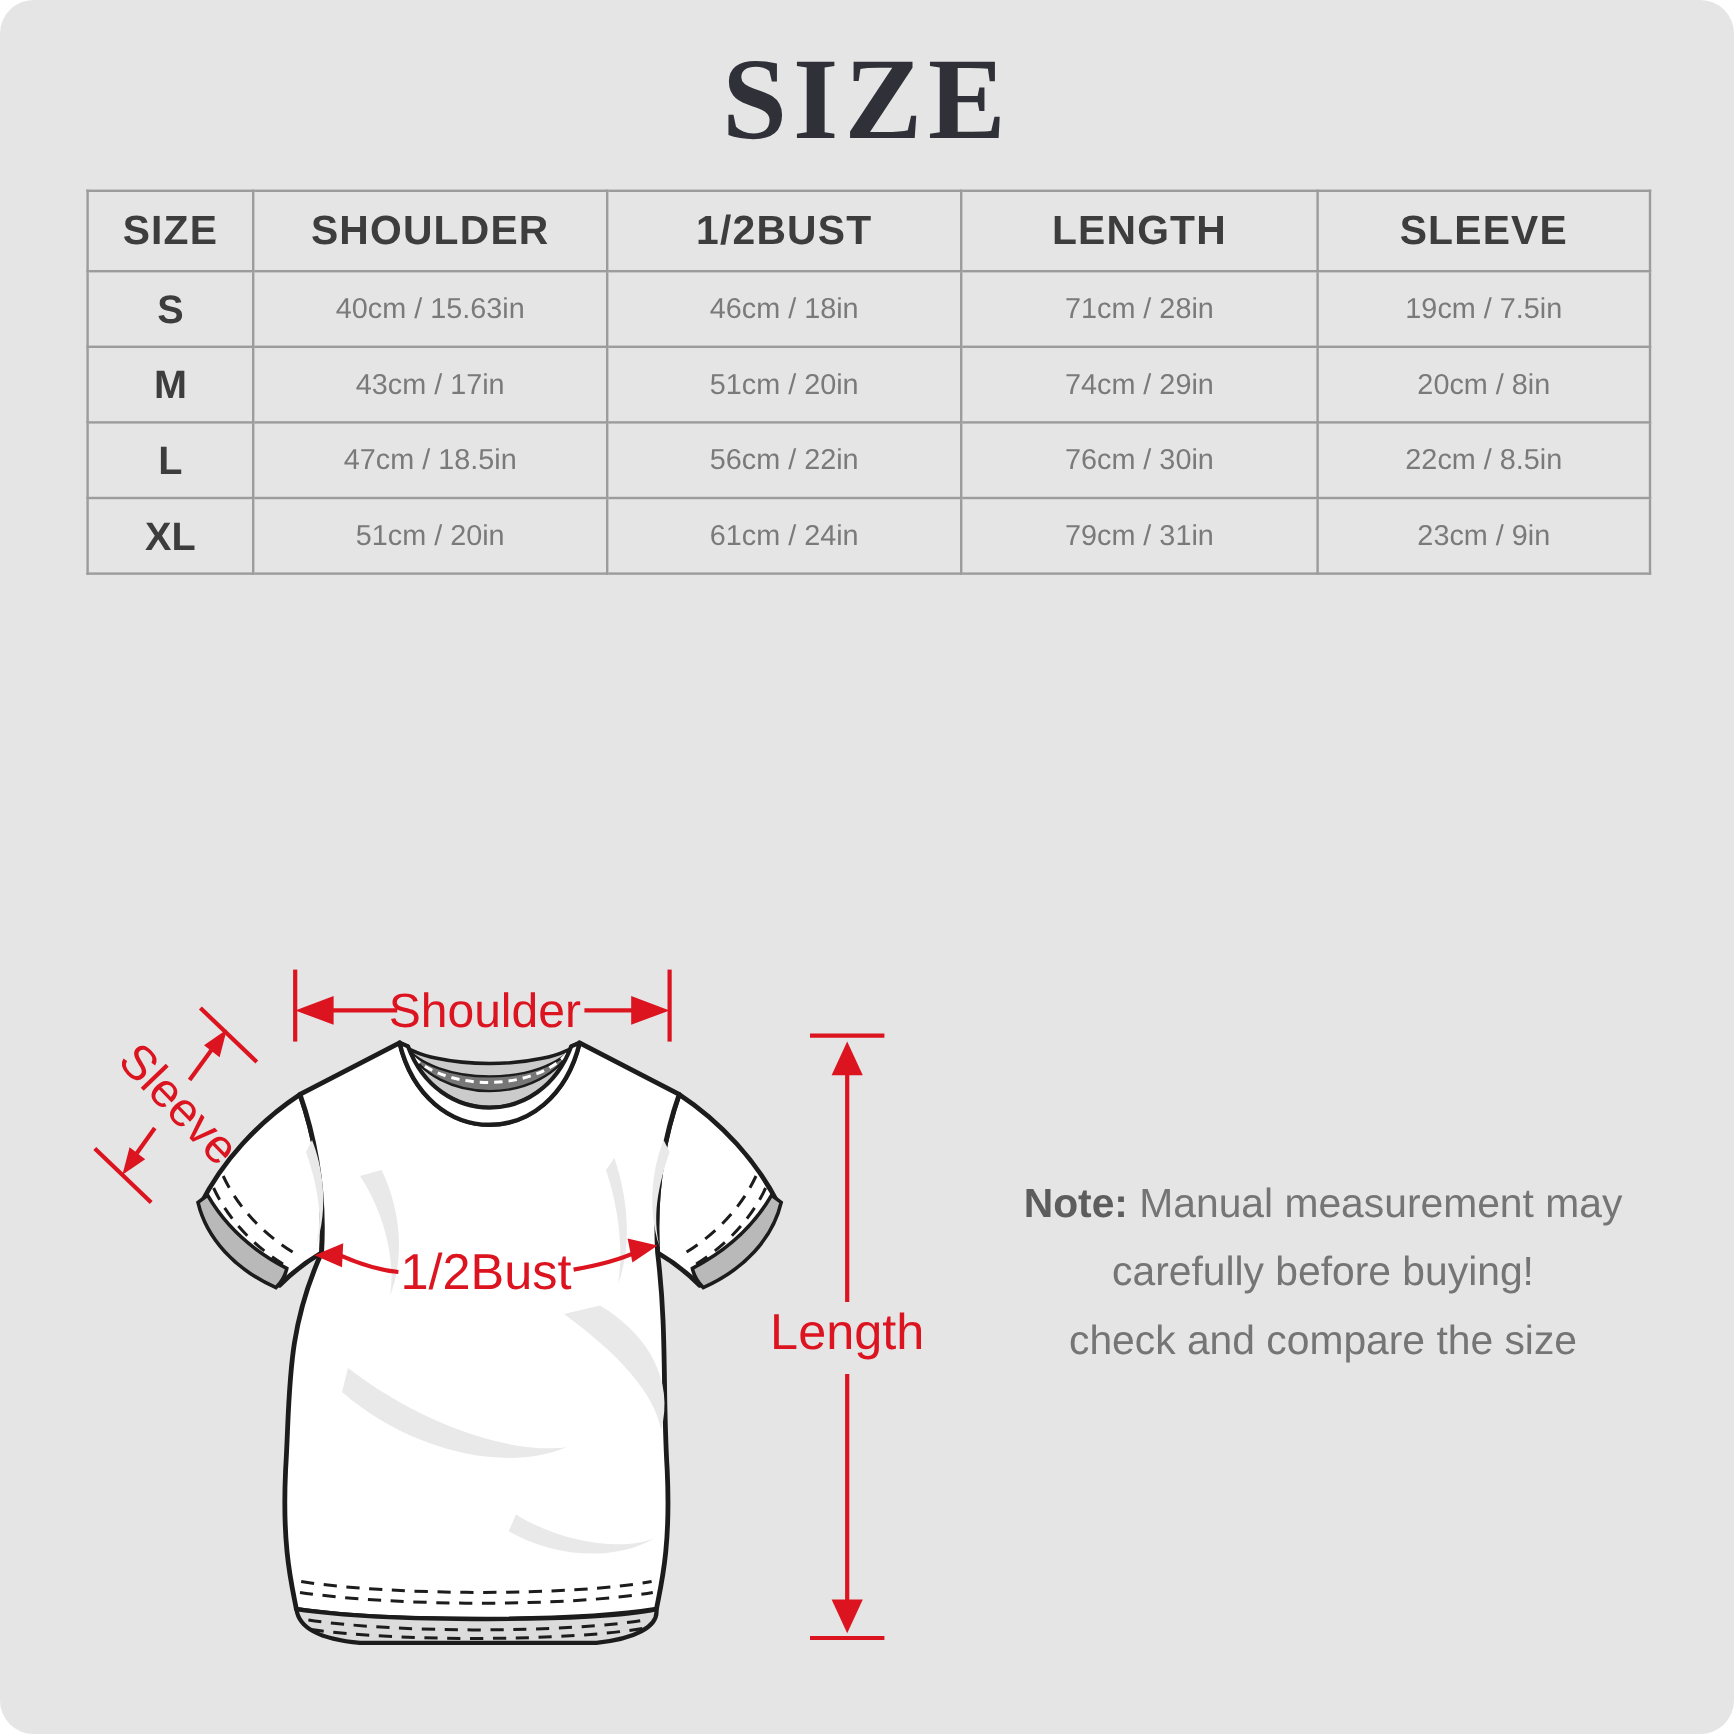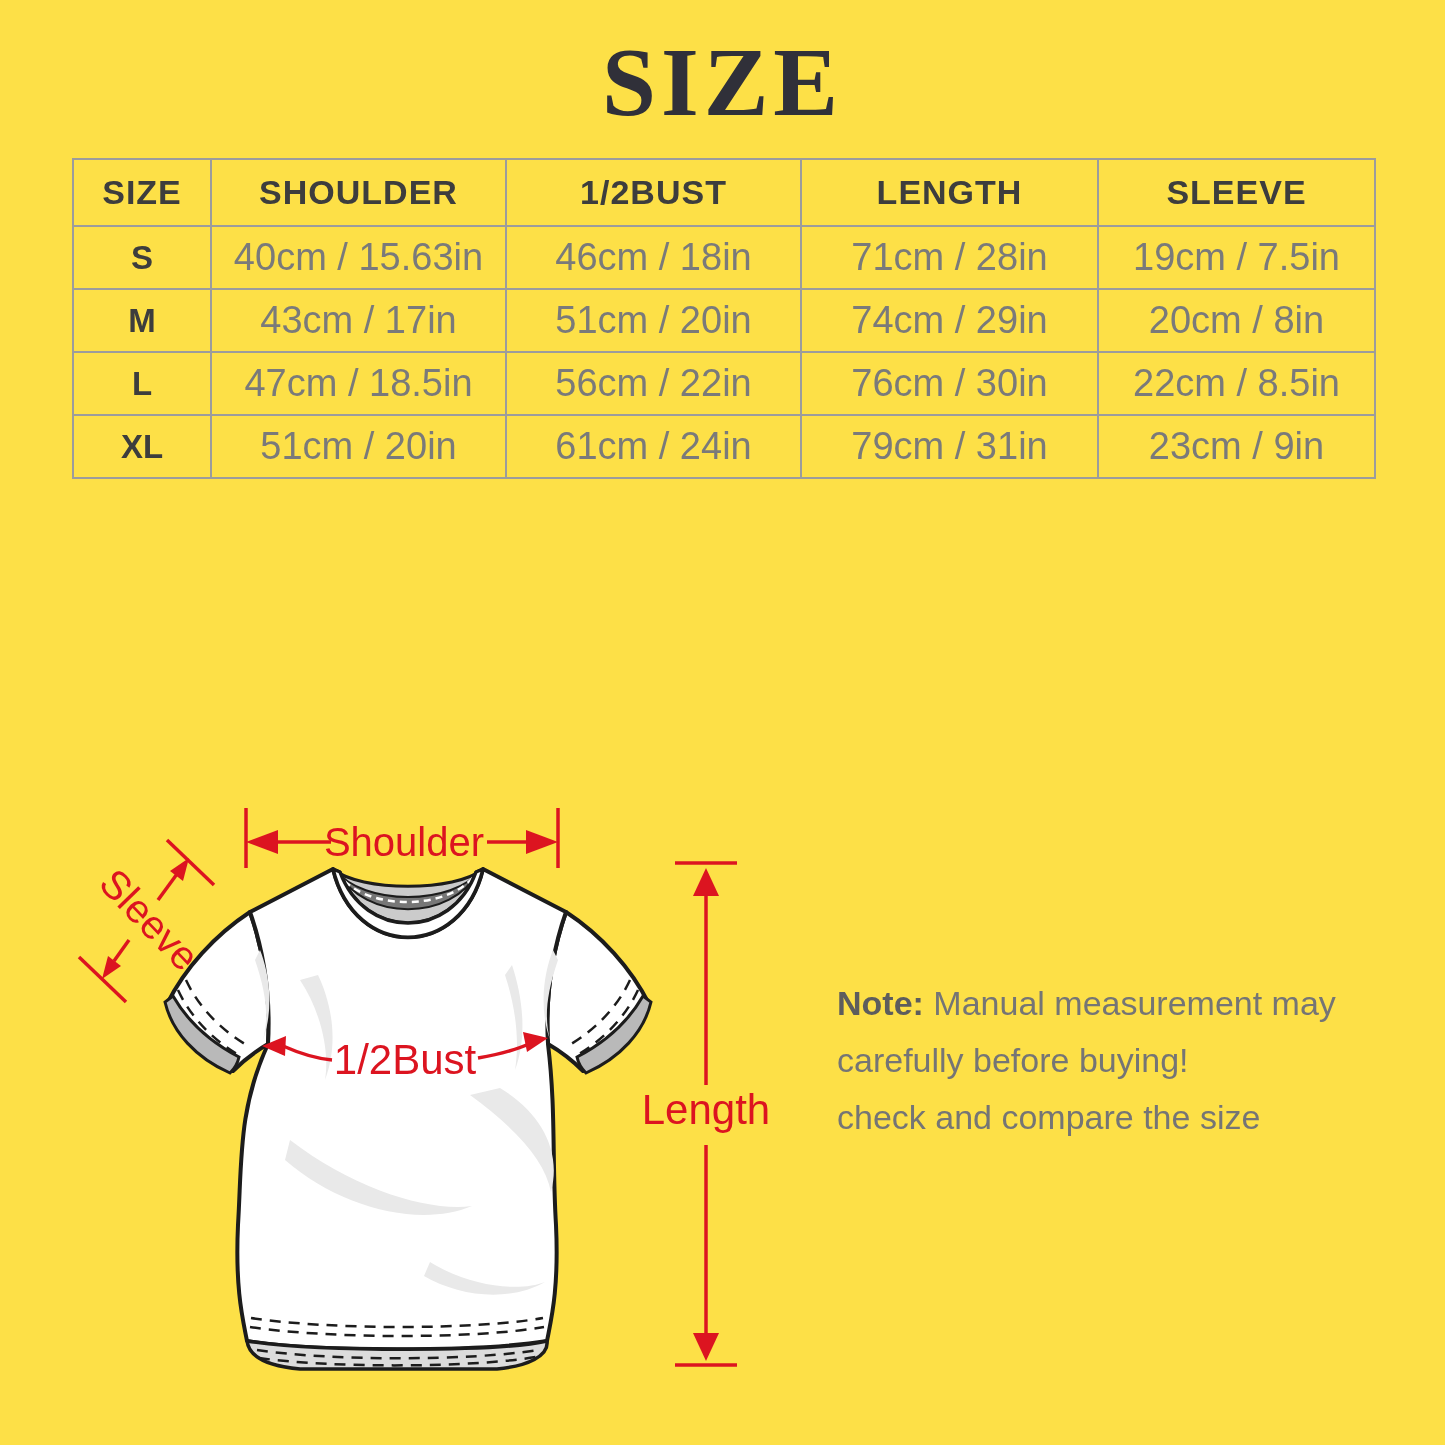--- a/index.html
+++ b/index.html
@@ -1,29 +1,29 @@
 <!DOCTYPE html>
 <html><head>
 <meta charset="utf-8">
 <style>
   html,body{margin:0;padding:0;background:#ffffff;}
-  .page{position:relative;width:1445px;height:1445px;background:#fde047;overflow:hidden;
-        font-family:"Liberation Sans", sans-serif;}
+  .page{position:relative;width:1445px;height:1445px;background:#e5e5e5;overflow:hidden;
+        font-family:"Liberation Sans", sans-serif;border-radius:28px;}
   .title{position:absolute;top:34px;left:0;width:100%;text-align:center;
          font-family:"Liberation Serif","DejaVu Serif",serif;font-weight:bold;
          font-size:97px;letter-spacing:5px;color:#303039;line-height:1.0;}
   table.size-table{position:absolute;left:72px;top:158px;width:1302px;
          border-collapse:collapse;table-layout:fixed;}
   table.size-table td,table.size-table th{border:2px solid #9c9c9c;text-align:center;
          vertical-align:middle;padding:0;}
   table.size-table th{height:65px;font-size:34px;font-weight:bold;color:#3d3d3d;letter-spacing:1px;}
-  table.size-table td{height:61px;font-size:38px;color:#7a7a7a;}
+  table.size-table td{height:61px;font-size:24px;color:#7a7a7a;}
   table.size-table td.rowlab{font-weight:bold;color:#3d3d3d;font-size:33px;}
-  .note{position:absolute;left:837px;top:975px;width:575px;font-size:34px;
-        line-height:57px;color:#757575;}
+  .note{position:absolute;left:815px;top:975px;width:575px;font-size:34px;
+        line-height:57px;color:#757575;text-align:center;}
   .note .nlabel{font-weight:bold;color:#5d5d5d;}
   svg.diagram{position:absolute;left:0;top:0;width:1445px;height:1445px;}
   .shirt-line{fill:#ffffff;stroke:#1c1c1c;stroke-width:4;stroke-linejoin:round;}
   .shirt-gray{fill:#b9b9b9;stroke:#1c1c1c;stroke-width:3;}
   .stitch{fill:none;stroke:#1c1c1c;stroke-width:2.5;stroke-dasharray:11 8;}
   .wrk{fill:#e9e9e9;stroke:none;}
   .red-ln{fill:none;stroke:#dc1420;stroke-width:3.5;}
   .red-hd{fill:#dc1420;stroke:none;}
   .red-tx{fill:#dc1420;font-family:"Liberation Sans",sans-serif;font-size:40px;}
 </style>

